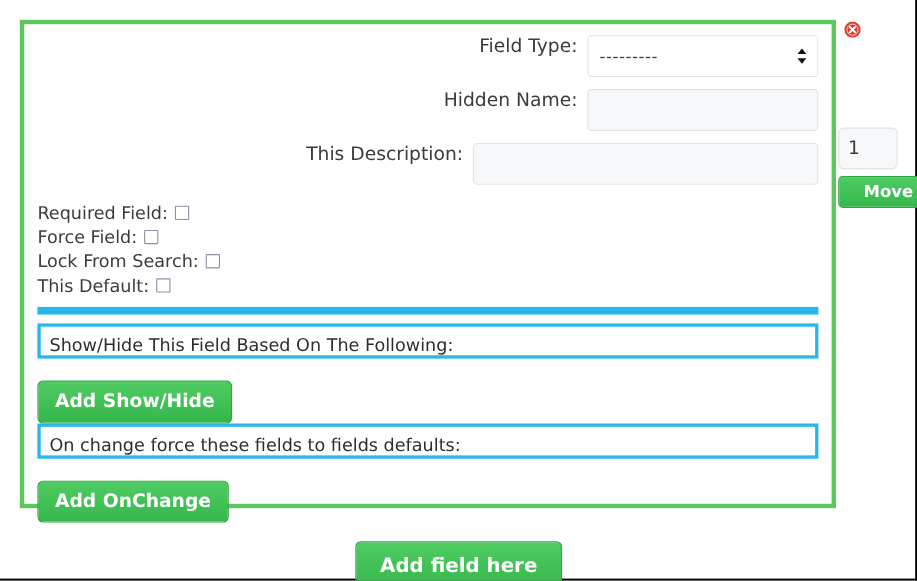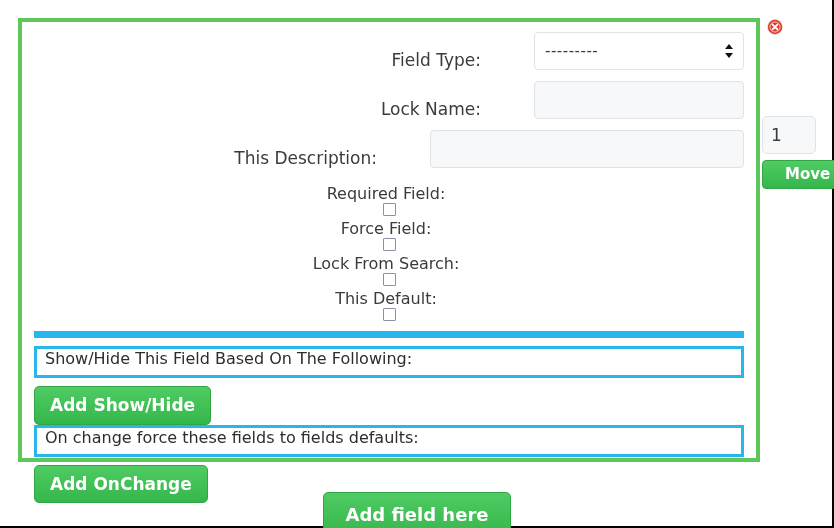--- a/index.html
+++ b/index.html
@@ -40,24 +40,23 @@
   }
 
   .panel-inner {
     padding: 10px 12px 0 12px;
     height: 100%;
   }
 
   
   .form-row {
     display: flex;
-    align-items: flex-end;
+    align-items: flex-start;
     justify-content: flex-end;
     margin-bottom: 11px;
-    gap: 44px;
   }
   .form-label {
     font-size: 17px;
     color: #3b3b3b;
     text-align: right;
     padding-right: 9px;
     white-space: nowrap;
     line-height: 1.2;
   }
 
@@ -105,21 +104,20 @@
     height: 16px;
     pointer-events: none;
   }
 
   
   .check-block { margin-top: 16px; }
   .check-row {
     display: flex;
     align-items: center;
     margin-bottom: 3px;
-    flex-direction: column;
   }
   .check-label {
     font-size: 16px;
     color: #3b3b3b;
     padding-right: 6px;
     white-space: nowrap;
   }
   .cbox {
     width: 13px;
     height: 13px;
@@ -136,23 +134,23 @@
     background: #29b6ec;
     margin: 10px 0 8px 0;
   }
 
   
   .cond-box {
     border: 3px solid #29b6ec;
     background: #ffffff;
     height: 32px;
     display: flex;
-    align-items: flex-start;
+    align-items: flex-end;
     padding: 0 8px;
-    margin-bottom: 0;
+    margin-bottom: 12px;
   }
   .cond-box-text {
     font-size: 16px;
     color: #2d2d2d;
   }
 
   .btn-row {
     display: flex;
     justify-content: flex-start;
     padding: 8px 0 0 0;
@@ -241,21 +239,21 @@
       <div class="select-wrap">
         <input class="sel-input" type="text" readonly="" value="---------" style="">
         <svg class="sel-arrows" viewBox="0 0 10 16">
           <polygon points="5,1 9,6 1,6" fill="#111111"></polygon>
           <polygon points="5,15 9,10 1,10" fill="#111111"></polygon>
         </svg>
       </div>
     </div>
 
     <div class="form-row">
-      <div class="form-label">Lock Name:</div>
+      <div class="form-label">Hidden Name:</div>
       <input class="txt-input" type="text" value="" style="">
     </div>
 
     <div class="form-row">
       <div class="form-label">This Description:</div>
       <input class="txt-input wide" type="text" value="" style="">
     </div>
 
     <div class="check-block">
       <div class="check-row">

